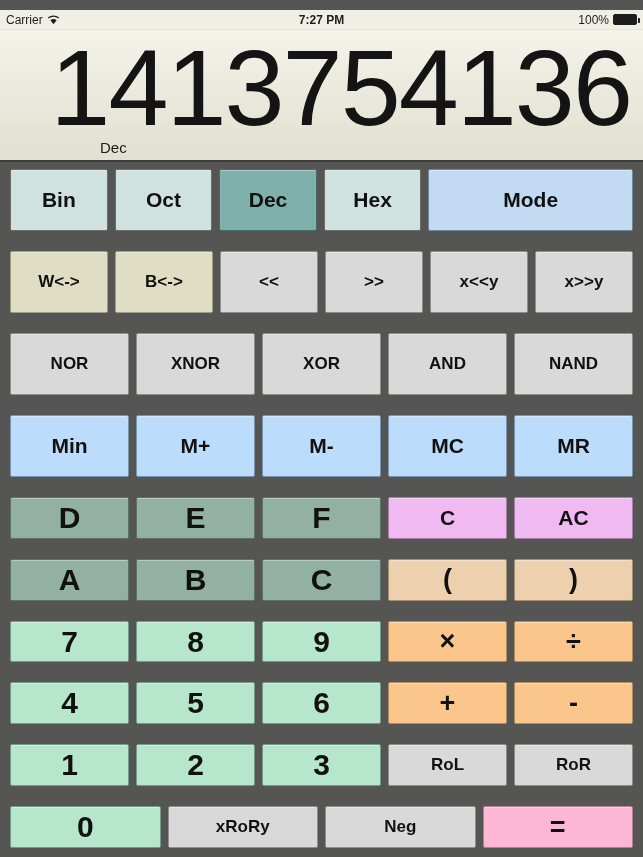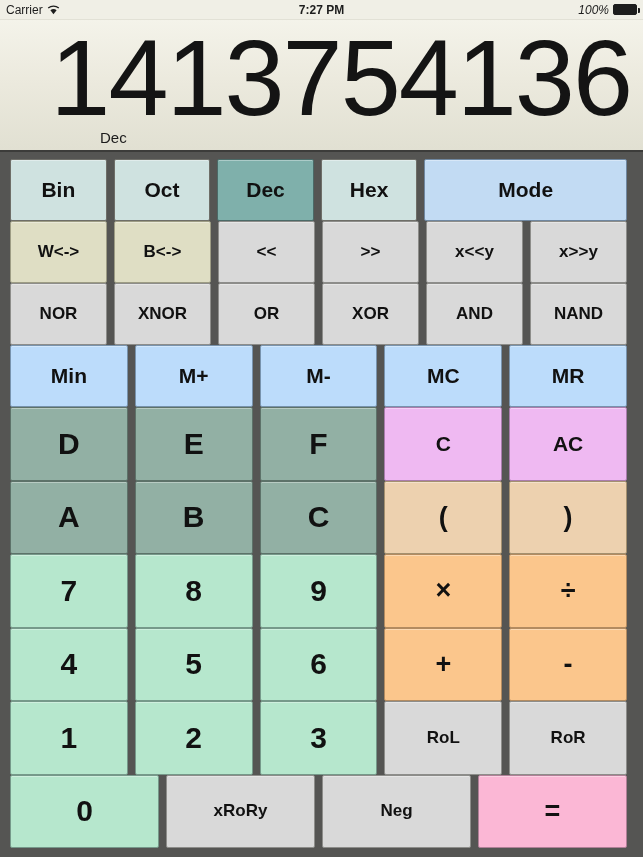--- a/index.html
+++ b/index.html
@@ -13,28 +13,29 @@
 
   
   .statusbar {
     height: 20px; flex: 0 0 20px;
     background: #f0efe6;
     display: flex; align-items: center;
     padding: 0 6px;
     font-size: 12px; color: #1d1d1d;
     position: relative;
     border-bottom: 1px solid #e2e1d6;
+    margin-top: 10px;
   }
   .sb-left { display: flex; align-items: center; gap: 4px; }
   .sb-center {
     position: absolute; left: 0; right: 0; text-align: center;
     font-size: 12px; font-weight: bold; color: #1d1d1d;
     pointer-events: none;
   }
-  .sb-right { margin-left: auto; display: flex; align-items: center; gap: 4px; z-index: 2; font-style: italic; }
+  .sb-right { margin-left: auto; display: flex; align-items: center; gap: 4px; z-index: 2; }
   .wifi { display: inline-block; width: 13px; height: 11px; }
   .battery {
     display: inline-block; width: 24px; height: 11px;
     border: 1px solid #1d1d1d; border-radius: 2px; position: relative;
     background: #1d1d1d;
   }
   .battery::after {
     content: ""; position: absolute; right: -4px; top: 3px;
     width: 2px; height: 5px; background: #1d1d1d; border-radius: 0 1px 1px 0;
   }
@@ -60,23 +61,23 @@
   .display-base {
     position: absolute;
     left: 100px; bottom: 4px;
     font-size: 15px; color: #1b1b1b;
   }
 
   
   .keypad {
     flex: 1 1 auto;
     background: #555553;
-    padding: 7px 16px 9px 10px;
+    padding: 7px 10px 9px 10px;
     display: flex; flex-direction: column;
-    gap: 0;
+    gap: 20px;
   }
   .row { display: flex; gap: 7px; flex: 1 1 auto; }
   .row.r-small { flex: 0 0 62px; }
   .row.r-big   { flex: 1 1 0; }
 
   .key {
     flex: 1 1 0;
     border: 1px solid #6e6e68;
     border-radius: 2px;
     display: flex; align-items: center; justify-content: center;
@@ -149,21 +150,20 @@
         <div class="key c-khaki fs-sm">W&lt;-&gt;</div>
         <div class="key c-khaki fs-sm">B&lt;-&gt;</div>
         <div class="key c-gray fs-sm">&lt;&lt;</div>
         <div class="key c-gray fs-sm">&gt;&gt;</div>
         <div class="key c-gray fs-sm">x&lt;&lt;y</div>
         <div class="key c-gray fs-sm">x&gt;&gt;y</div>
       </div>
       <div class="row r-small">
         <div class="key c-gray fs-sm">NOR</div>
         <div class="key c-gray fs-sm">XNOR</div>
-        <div class="key c-gray fs-sm">OR</div>
         <div class="key c-gray fs-sm">XOR</div>
         <div class="key c-gray fs-sm">AND</div>
         <div class="key c-gray fs-sm">NAND</div>
       </div>
       <div class="row r-small">
         <div class="key c-blue fs-md">Min</div>
         <div class="key c-blue fs-md">M+</div>
         <div class="key c-blue fs-md">M-</div>
         <div class="key c-blue fs-md">MC</div>
         <div class="key c-blue fs-md">MR</div>

